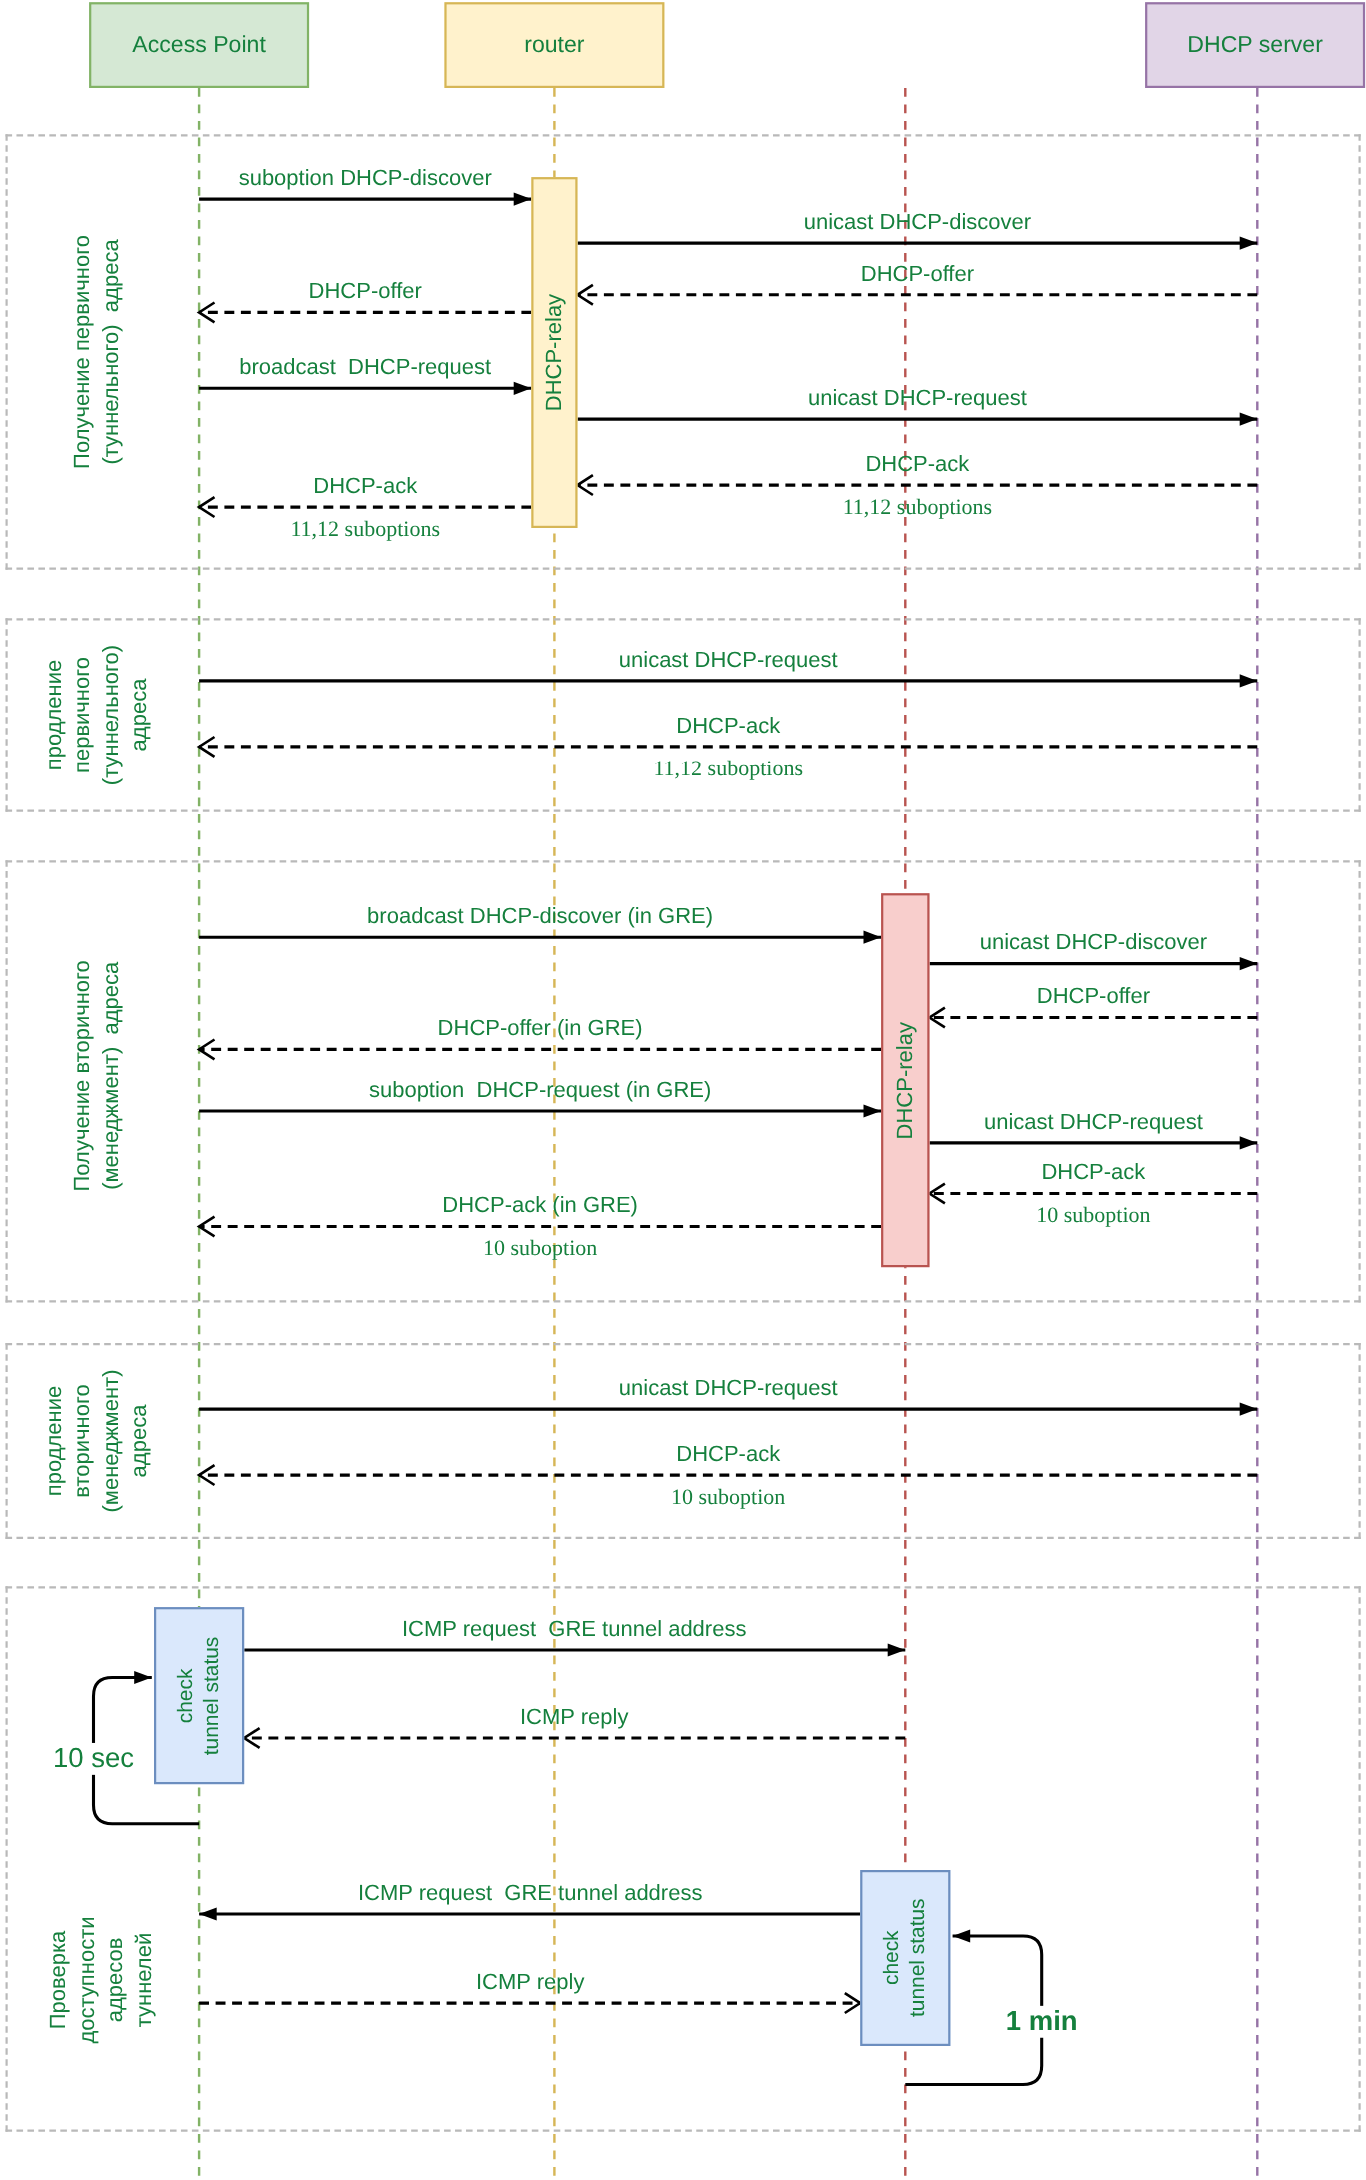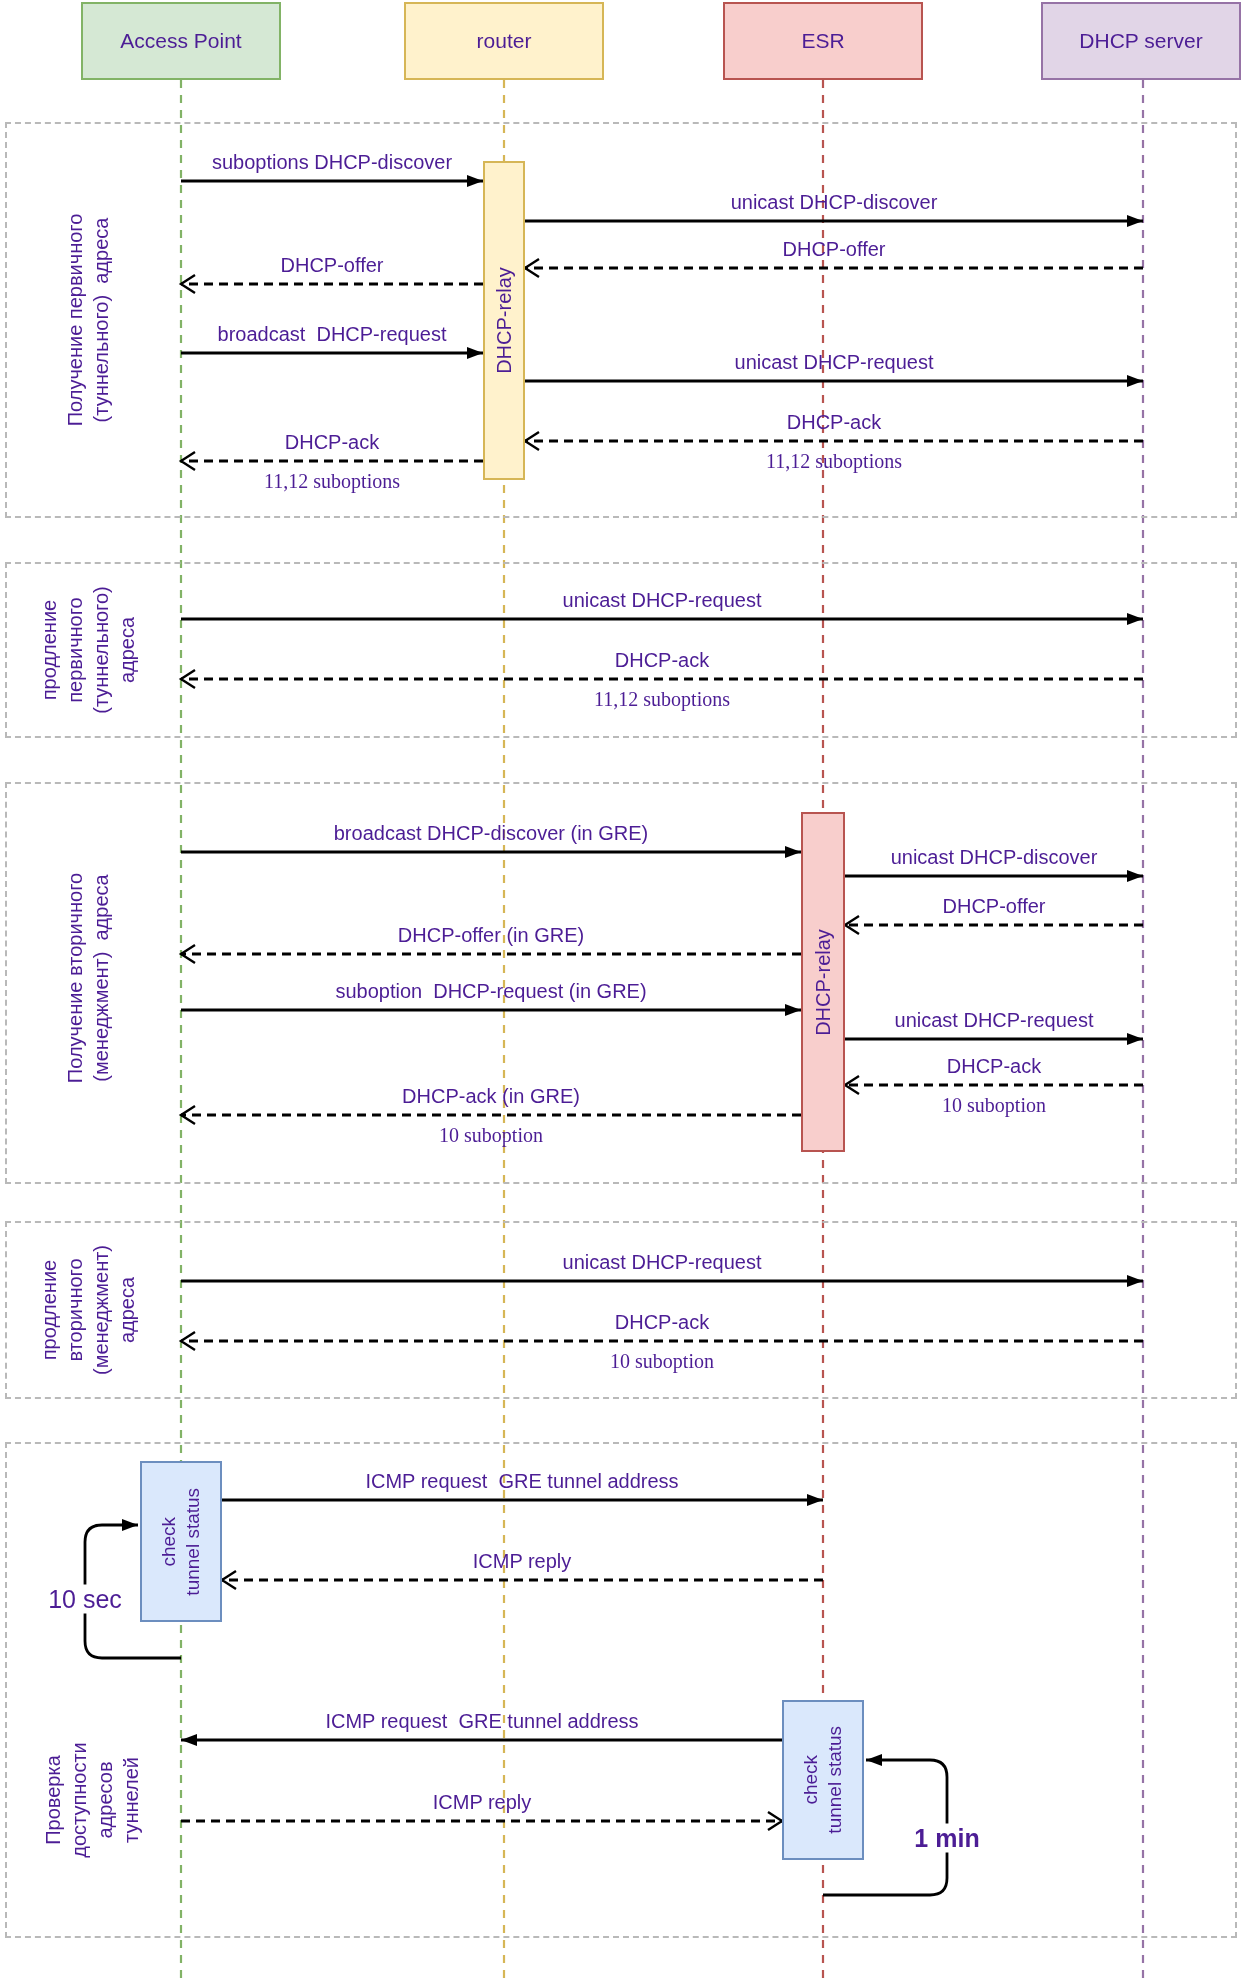--- a/index.html
+++ b/index.html
@@ -1,17 +1,17 @@
 <!DOCTYPE html>
 <html><head>
 <meta charset="utf-8">
 <style>
   html,body{margin:0;padding:0;background:#fff;}
   .canvas{position:relative;width:1242px;height:1982px;background:#ffffff;
-          font-family:"Liberation Sans",sans-serif;color:#4c1d95;overflow:hidden;}
+          font-family:"Liberation Sans",sans-serif;color:#15803d;overflow:hidden;}
   svg.gfx{position:absolute;left:0;top:0;width:1242px;height:1982px;}
 
   .ll{stroke-width:2.2;stroke-dasharray:8 7;fill:none;}
   .sol{stroke:#000;stroke-width:2.8;fill:none;}
   .dsh{stroke:#000;stroke-width:2.8;stroke-dasharray:9 6;fill:none;}
   .loop{stroke:#000;stroke-width:2.8;fill:none;}
 
   .actor{position:absolute;top:2px;width:200px;height:78px;border:2px solid;
          box-sizing:border-box;display:flex;align-items:center;justify-content:center;
          font-size:21px;}
@@ -94,23 +94,20 @@
     <path class="loop" d="M181,1658 L102,1658 Q85,1658 85,1641 L85,1542 Q85,1525 102,1525 L138,1525" marker-end="url(#tri)"></path>
     <path class="loop" d="M823,1895 L930,1895 Q947,1895 947,1878 L947,1777 Q947,1760 930,1760 L866,1760" marker-end="url(#tri)"></path>
   </svg>
 
   <div class="actor c-ap">
       <span>Access Point</span>
     </div>
   <div class="actor c-router">
       <span>router</span>
     </div>
-  <div class="actor c-esr">
-      <span>ESR</span>
-    </div>
   <div class="actor c-dhcp">
       <span>DHCP server</span>
     </div>
 
   <div class="section" style="top:122px;height:396px;"></div>
   <div class="section" style="top:562px;height:176px;"></div>
   <div class="section" style="top:782px;height:402px;"></div>
   <div class="section" style="top:1221px;height:178px;"></div>
   <div class="section" style="top:1442px;height:496px;"></div>
 
@@ -143,21 +140,21 @@
 tunnel status</span>
   </div>
   <div class="check" style="left:782px;top:1700px;width:82px;height:160px;">
     <span class="vtext2">check
 tunnel status</span>
   </div>
 
   <span class="timer" style="left:85px;top:1599px;">10 sec</span>
   <span class="timer" style="left:947px;top:1838px;font-weight:bold;">1 min</span>
 
-  <span class="mlabel" style="left:332px;top:174px;">suboptions DHCP-discover</span>
+  <span class="mlabel" style="left:332px;top:174px;">suboption DHCP-discover</span>
   <span class="mlabel" style="left:834px;top:214px;">unicast DHCP-discover</span>
   <span class="mlabel" style="left:834px;top:261px;">DHCP-offer</span>
   <span class="mlabel" style="left:332px;top:277px;">DHCP-offer</span>
   <span class="mlabel" style="left:332px;top:346px;">broadcast  DHCP-request</span>
   <span class="mlabel" style="left:834px;top:374px;">unicast DHCP-request</span>
   <span class="mlabel" style="left:834px;top:434px;">DHCP-ack</span>
   <span class="msub" style="left:834px;top:450px;">11,12 suboptions</span>
   <span class="mlabel" style="left:332px;top:454px;">DHCP-ack</span>
   <span class="msub" style="left:332px;top:470px;">11,12 suboptions</span>
 

